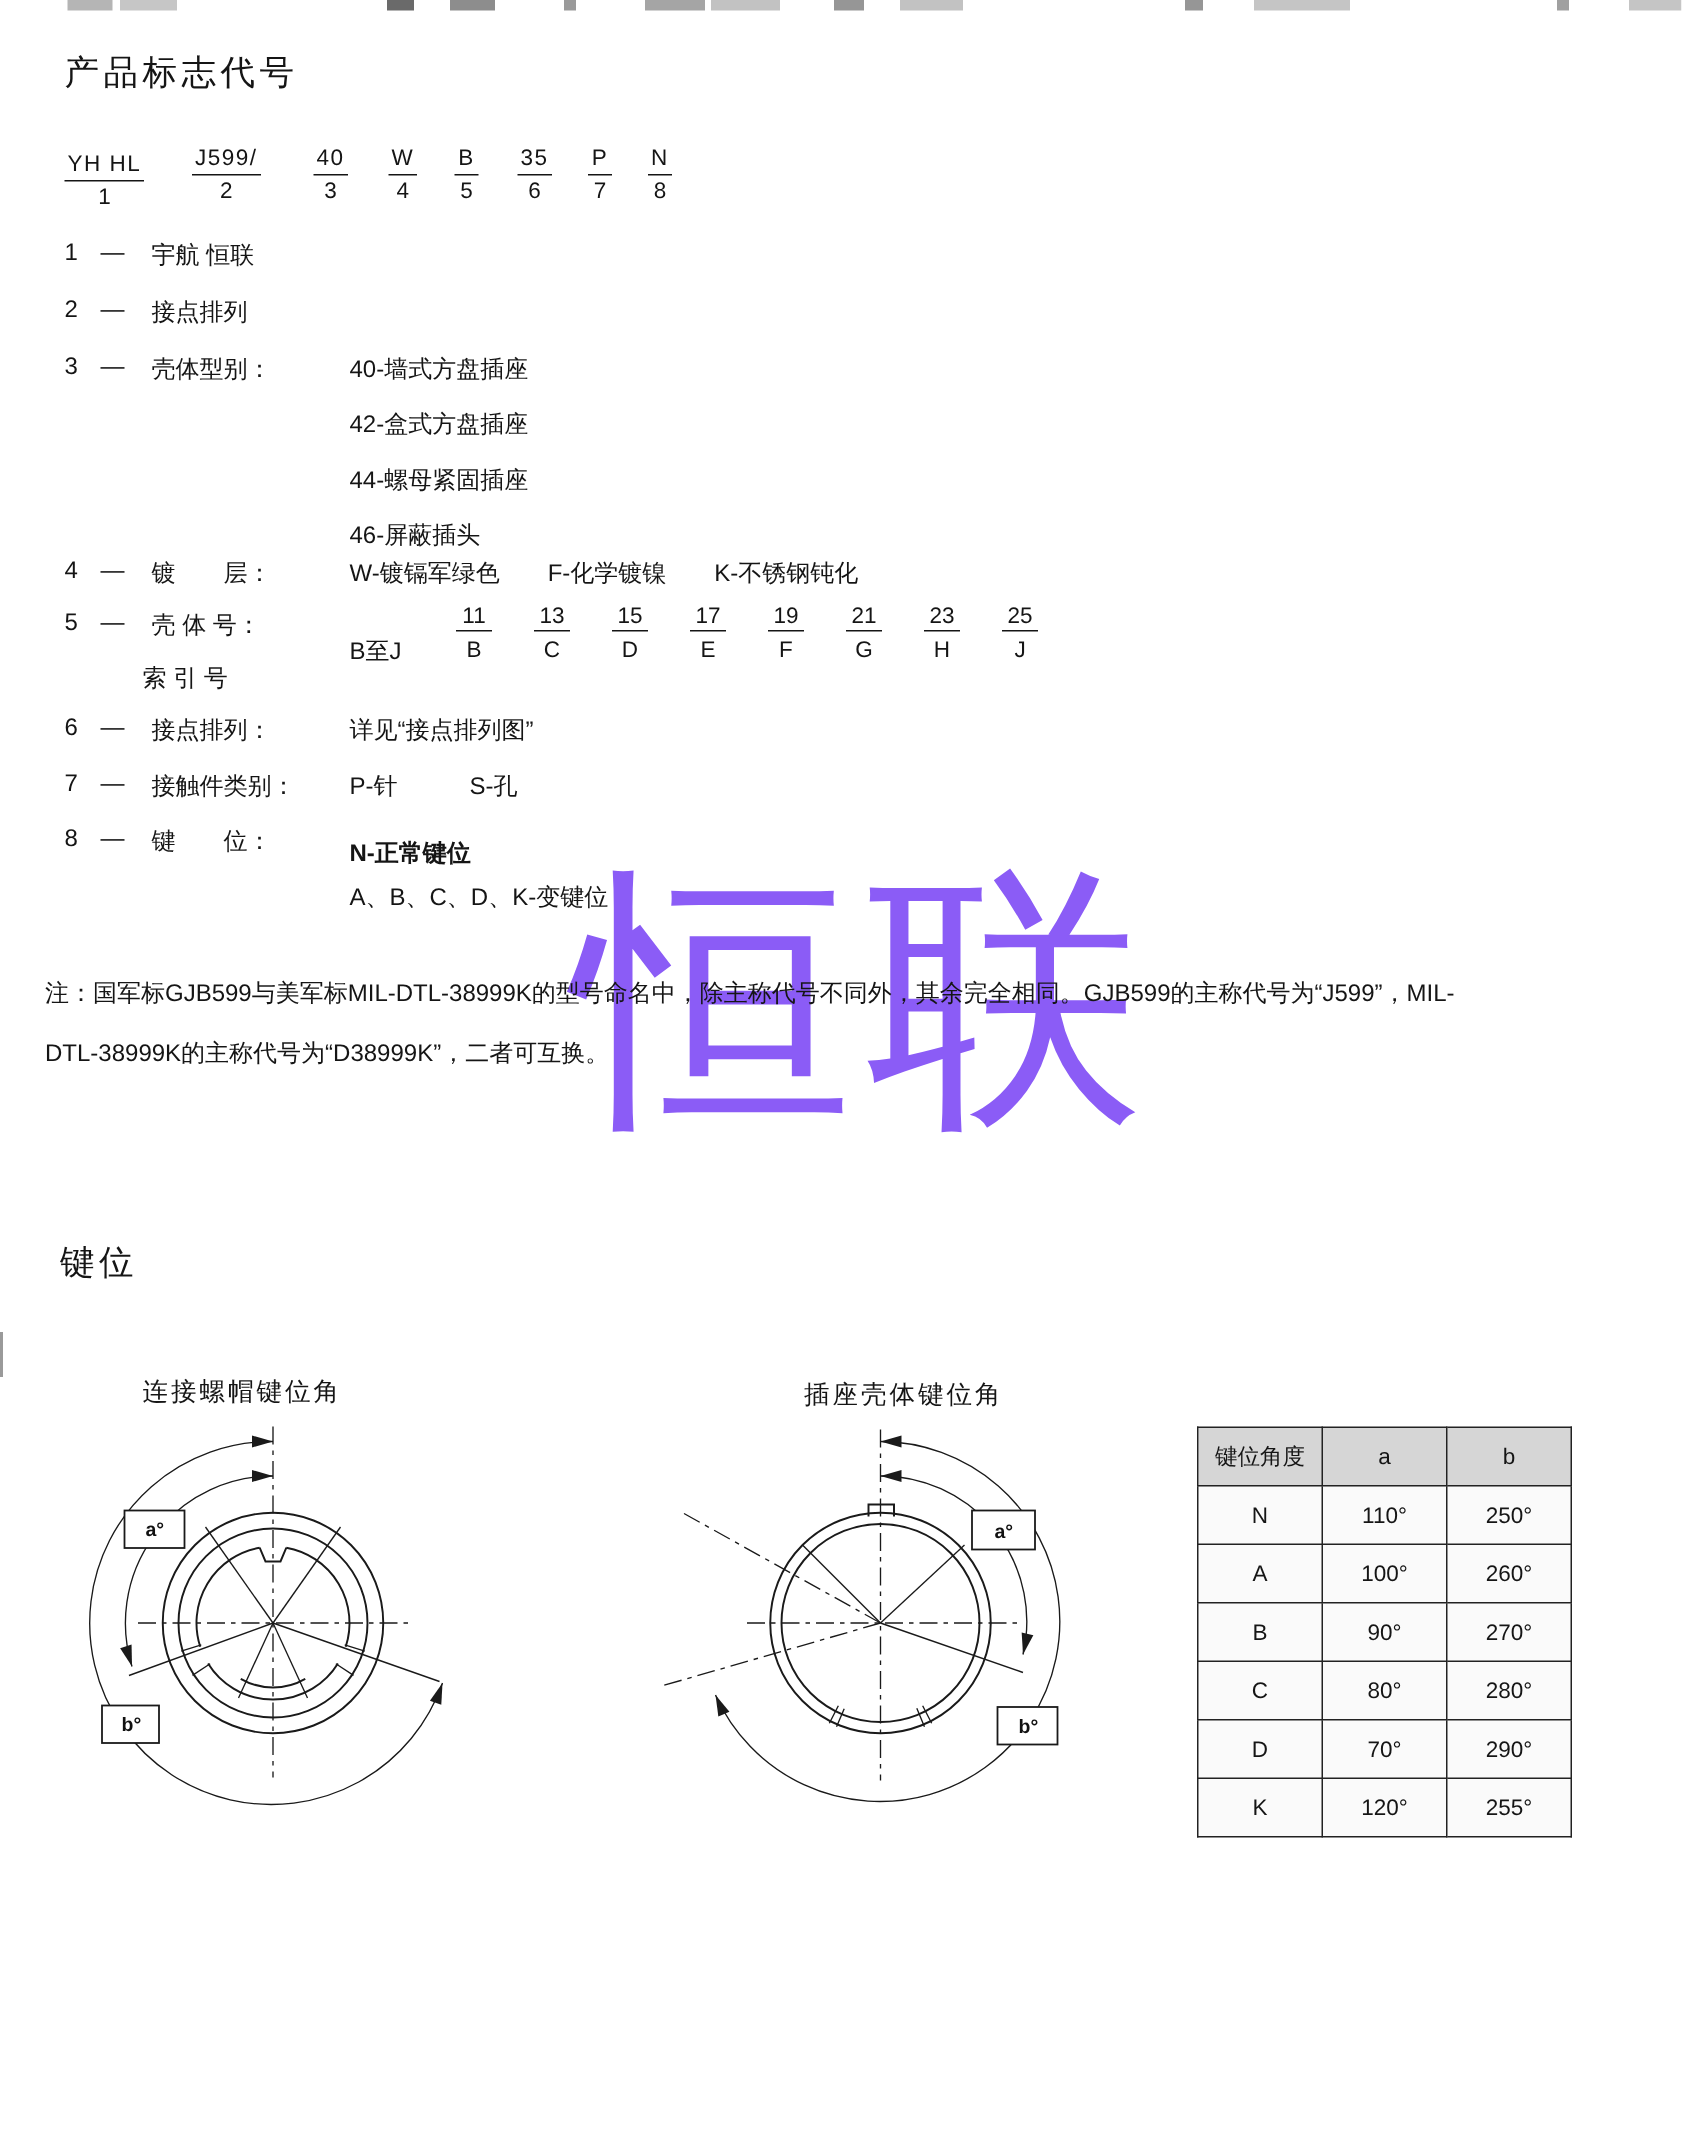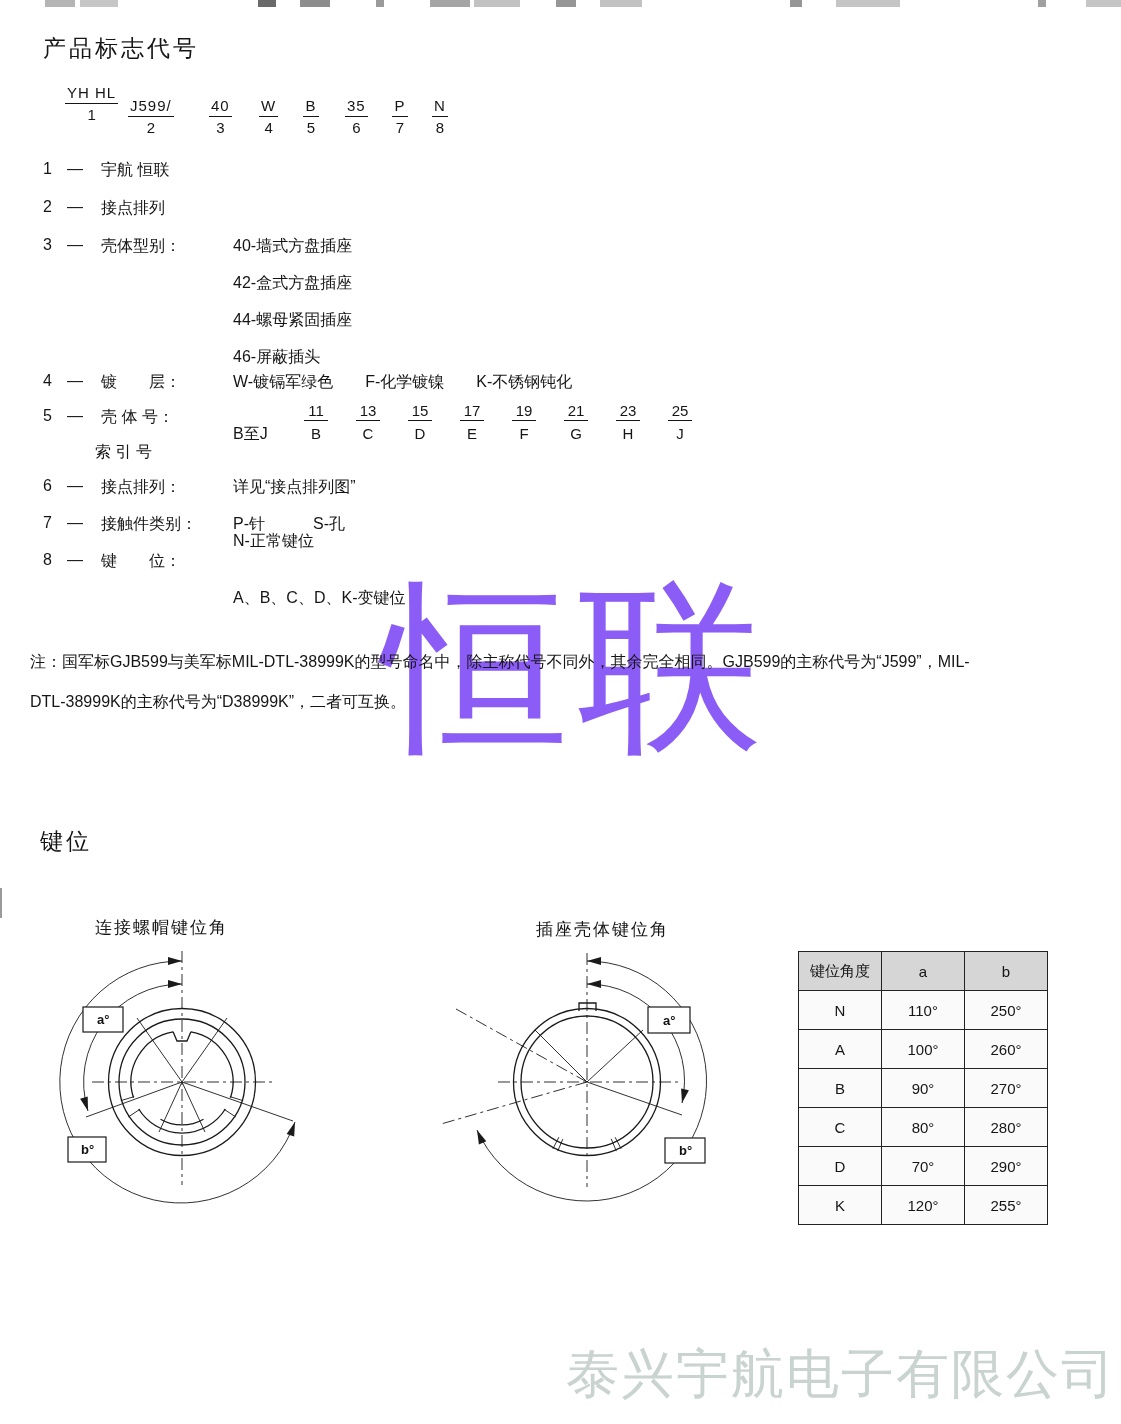--- a/index.html
+++ b/index.html
@@ -47,40 +47,39 @@
   .dfill{fill:#1a1a1a;stroke:none;}
   .lblbox{fill:#ffffff;stroke:#1a1a1a;stroke-width:1.2;}
   .lbltxt{font-family:"Liberation Sans",sans-serif;font-size:13px;font-weight:bold;fill:#111;}
 </style>
 </head>
 <body>
 
 <div class="page">
 
   <div class="wm-center">恒联</div>
-  <div class="wm-bottom">泰兴宇航电子有限公司</div>
 
   <i class="frag" style="left:45px;width:30px;background:#b5b5b5;"></i>
   <i class="frag" style="left:80px;width:38px;background:#c6c6c6;"></i>
   <i class="frag" style="left:258px;width:18px;background:#6a6a6a;"></i>
   <i class="frag" style="left:300px;width:30px;background:#8d8d8d;"></i>
   <i class="frag" style="left:376px;width:8px;background:#9a9a9a;"></i>
   <i class="frag" style="left:430px;width:40px;background:#a5a5a5;"></i>
   <i class="frag" style="left:474px;width:46px;background:#c2c2c2;"></i>
   <i class="frag" style="left:556px;width:20px;background:#969696;"></i>
   <i class="frag" style="left:600px;width:42px;background:#c2c2c2;"></i>
   <i class="frag" style="left:790px;width:12px;background:#969696;"></i>
   <i class="frag" style="left:836px;width:64px;background:#c5c5c5;"></i>
   <i class="frag" style="left:1038px;width:8px;background:#a0a0a0;"></i>
   <i class="frag" style="left:1086px;width:50px;background:#c5c5c5;"></i>
   <i class="edge-tick"></i>
 
   <div class="abs h-main" style="left:43px;top:33px;">产品标志代号</div>
 
-  <div class="code-part" style="left:43px;top:84px;margin-left:22px;"><span class="code-top">YH HL</span><div class="code-num">1</div></div>
+  <div class="code-part" style="left:43px;top:101px;"><span class="code-top">YH HL</span><div class="code-num">1</div></div>
   <div class="code-part" style="left:128px;top:97px;"><span class="code-top">J599/</span><div class="code-num">2</div></div>
   <div class="code-part" style="left:209px;top:97px;"><span class="code-top">40</span><div class="code-num">3</div></div>
   <div class="code-part" style="left:259px;top:97px;"><span class="code-top">W</span><div class="code-num">4</div></div>
   <div class="code-part" style="left:303px;top:97px;"><span class="code-top">B</span><div class="code-num">5</div></div>
   <div class="code-part" style="left:345px;top:97px;text-align:center;"><span class="code-top">35</span><div class="code-num">6</div></div>
   <div class="code-part" style="left:392px;top:97px;"><span class="code-top">P</span><div class="code-num">7</div></div>
   <div class="code-part" style="left:432px;top:97px;"><span class="code-top">N</span><div class="code-num">8</div></div>
 
   <div class="lrow" style="top:160px;">
       <span class="n">1</span>
@@ -158,21 +157,21 @@
       <span class="n">7</span>
       <span class="d">—</span>
       <span>接触件类别：</span>
     </div>
   <div class="opt" style="top:514px;">P-针　　　S-孔</div>
   <div class="lrow" style="top:551px;">
       <span class="n">8</span>
       <span class="d">—</span>
       <span>键　　位：</span>
     </div>
-  <div class="opt" style="top:531px;">N-正常键位</div>
+  <div class="opt" style="top:559px;font-weight:bold;">N-正常键位</div>
   <div class="opt" style="top:588px;">A、B、C、D、K-变键位</div>
 
   <div class="abs note" style="left:30px;top:652px;">注：国军标GJB599与美军标MIL-DTL-38999K的型号命名中，除主称代号不同外，其余完全相同。GJB599的主称代号为“J599”，MIL-</div>
   <div class="abs note" style="left:30px;top:692px;">DTL-38999K的主称代号为“D38999K”，二者可互换。</div>
 
   <div class="abs h-main" style="left:40px;top:826px;">键位</div>
 
   <div class="abs" style="left:95px;top:916px;font-size:17px;letter-spacing:2px;z-index:2;">连接螺帽键位角</div>
   <div class="abs" style="left:536px;top:918px;font-size:17px;letter-spacing:2px;z-index:2;">插座壳体键位角</div>
 

